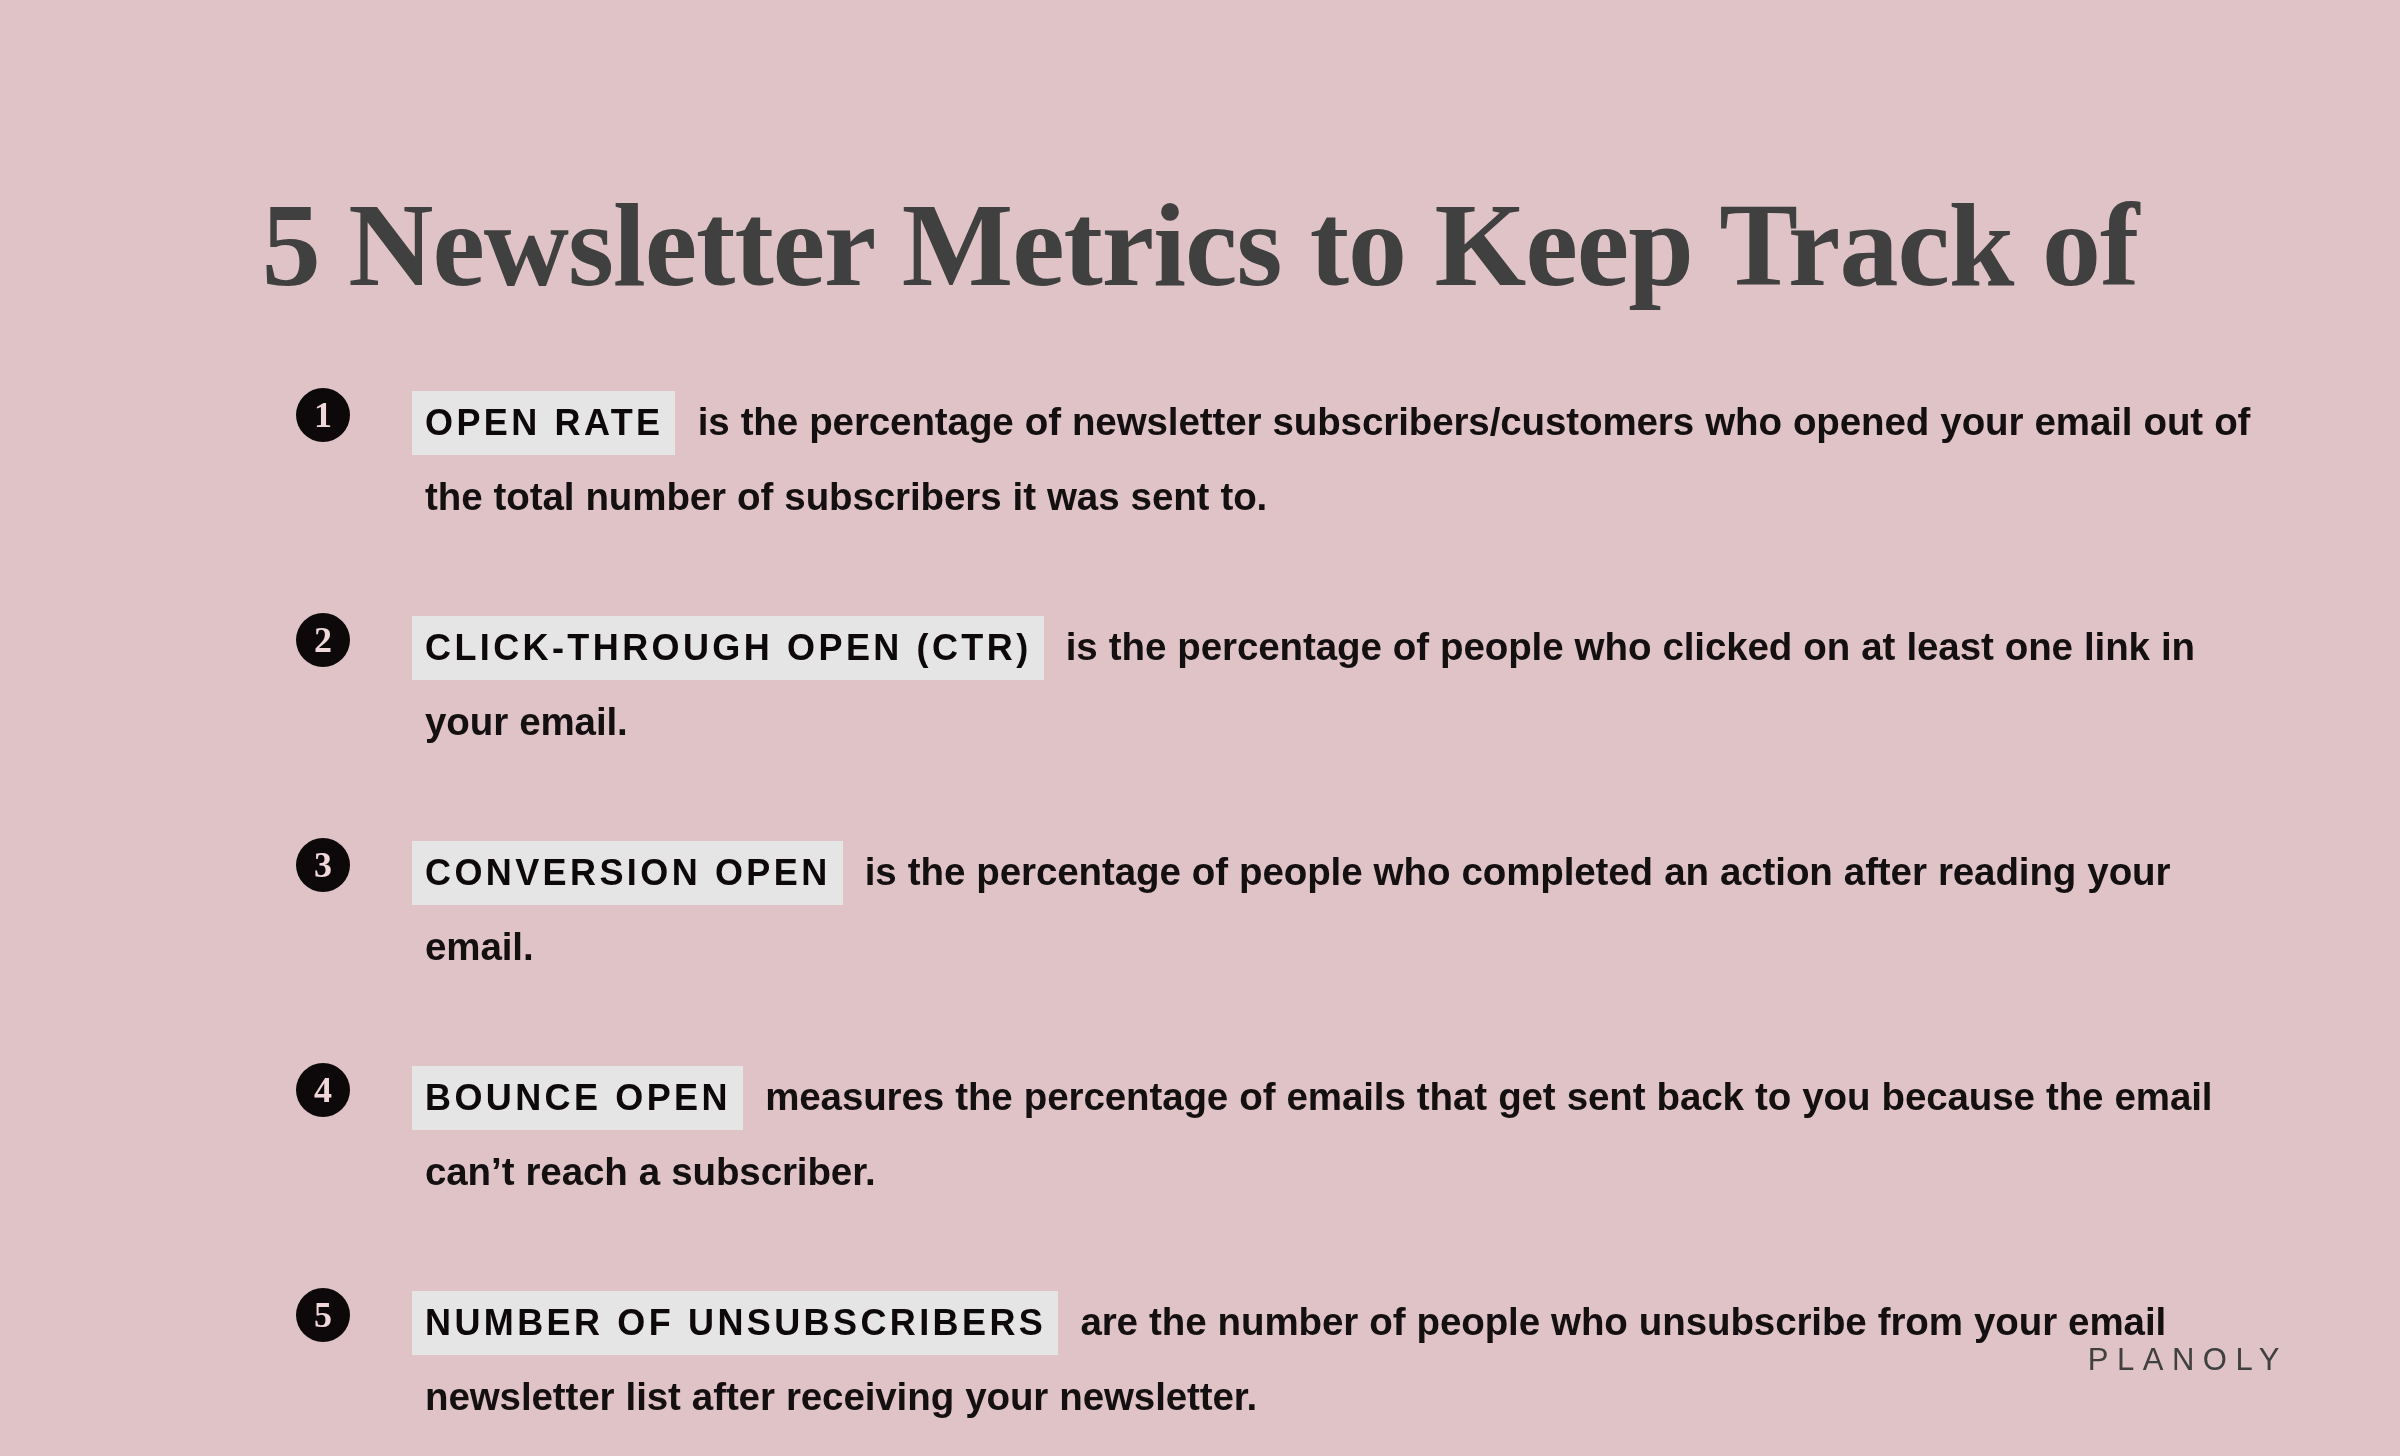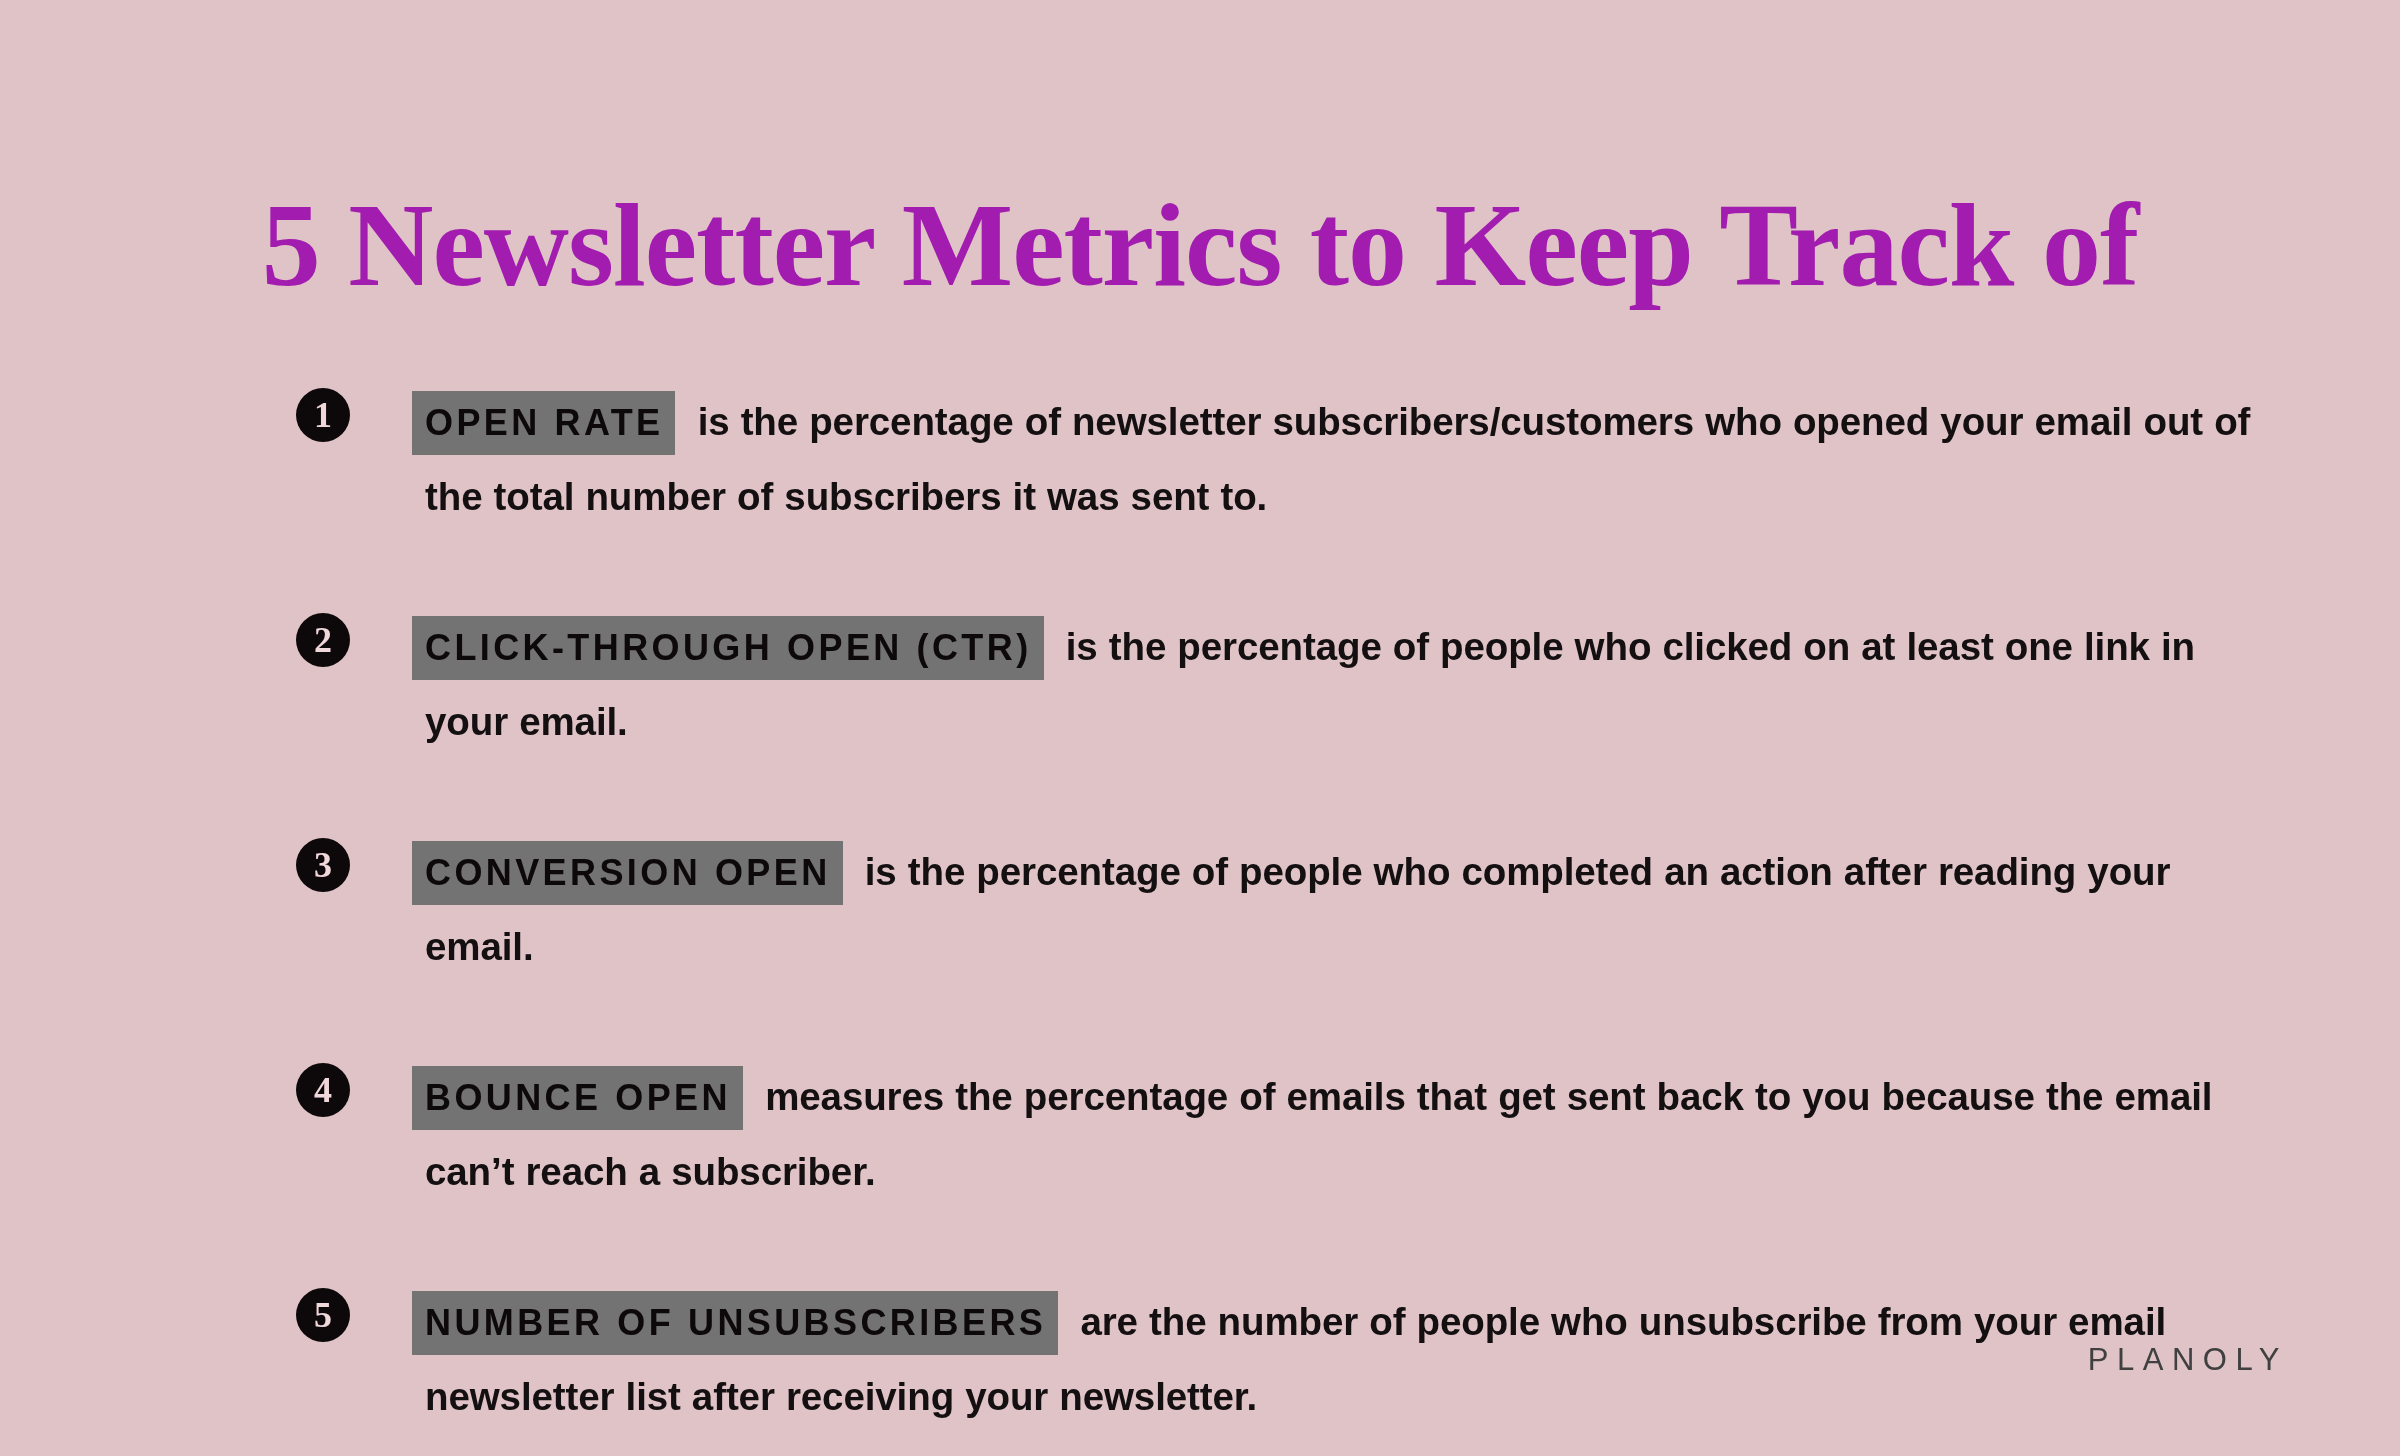--- a/index.html
+++ b/index.html
@@ -27,21 +27,21 @@
     position: absolute;
     left: 0;
     right: 0;
     top: 108px;
     text-align: center;
     font-family: "Liberation Serif", "DejaVu Serif", serif;
     font-weight: 700;
     font-size: 118px;
     line-height: 1.0;
     letter-spacing: -1px;
-    color: #a21caf;
+    color: #404040;
     white-space: nowrap;
   }
 
   
   .metric-list {
     position: absolute;
     left: 296px;
     top: 346px;
     width: 1980px;
   }
@@ -74,21 +74,21 @@
   .metric-body {
     font-size: 38.5px;
     line-height: 74px;
     font-weight: 700;
     color: #141011;
     letter-spacing: -0.1px;
     word-spacing: 0.5px;
   }
 
   .term {
-    background: #737373;
+    background: #e5e5e5;
     color: #0d0809;
     font-weight: 700;
     font-size: 36px;
     letter-spacing: 3.4px;
     padding: 11px 12px 12px 13px;
     margin-left: -13px;
     box-decoration-break: clone;
     -webkit-box-decoration-break: clone;
   }
 

